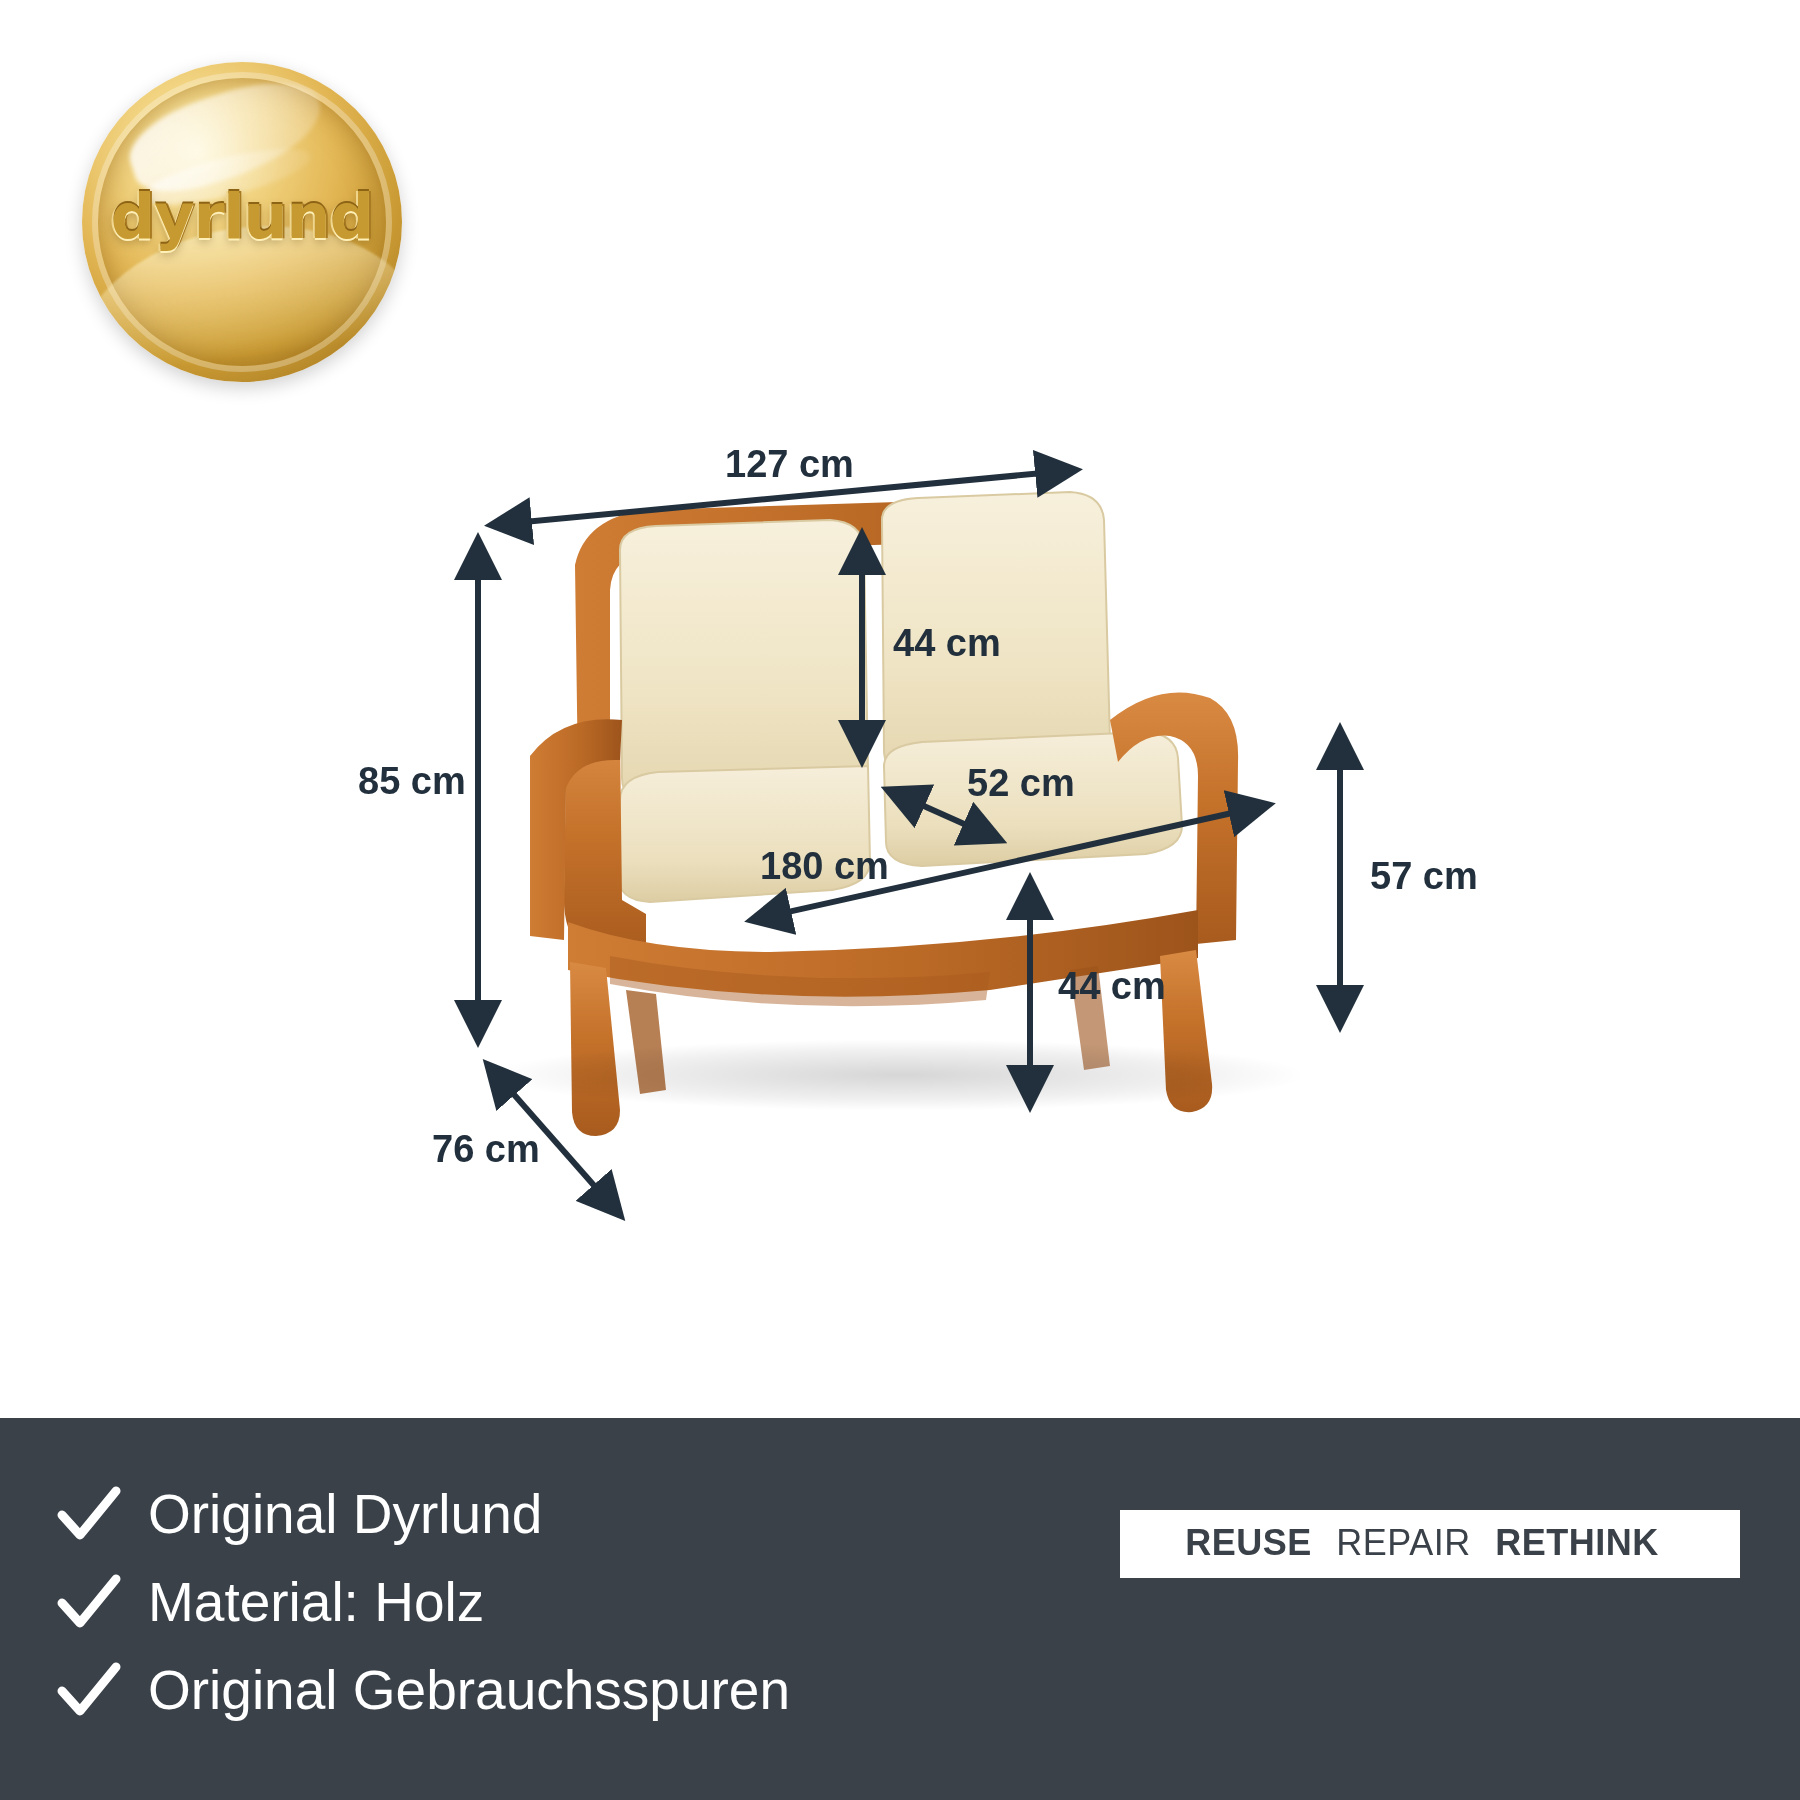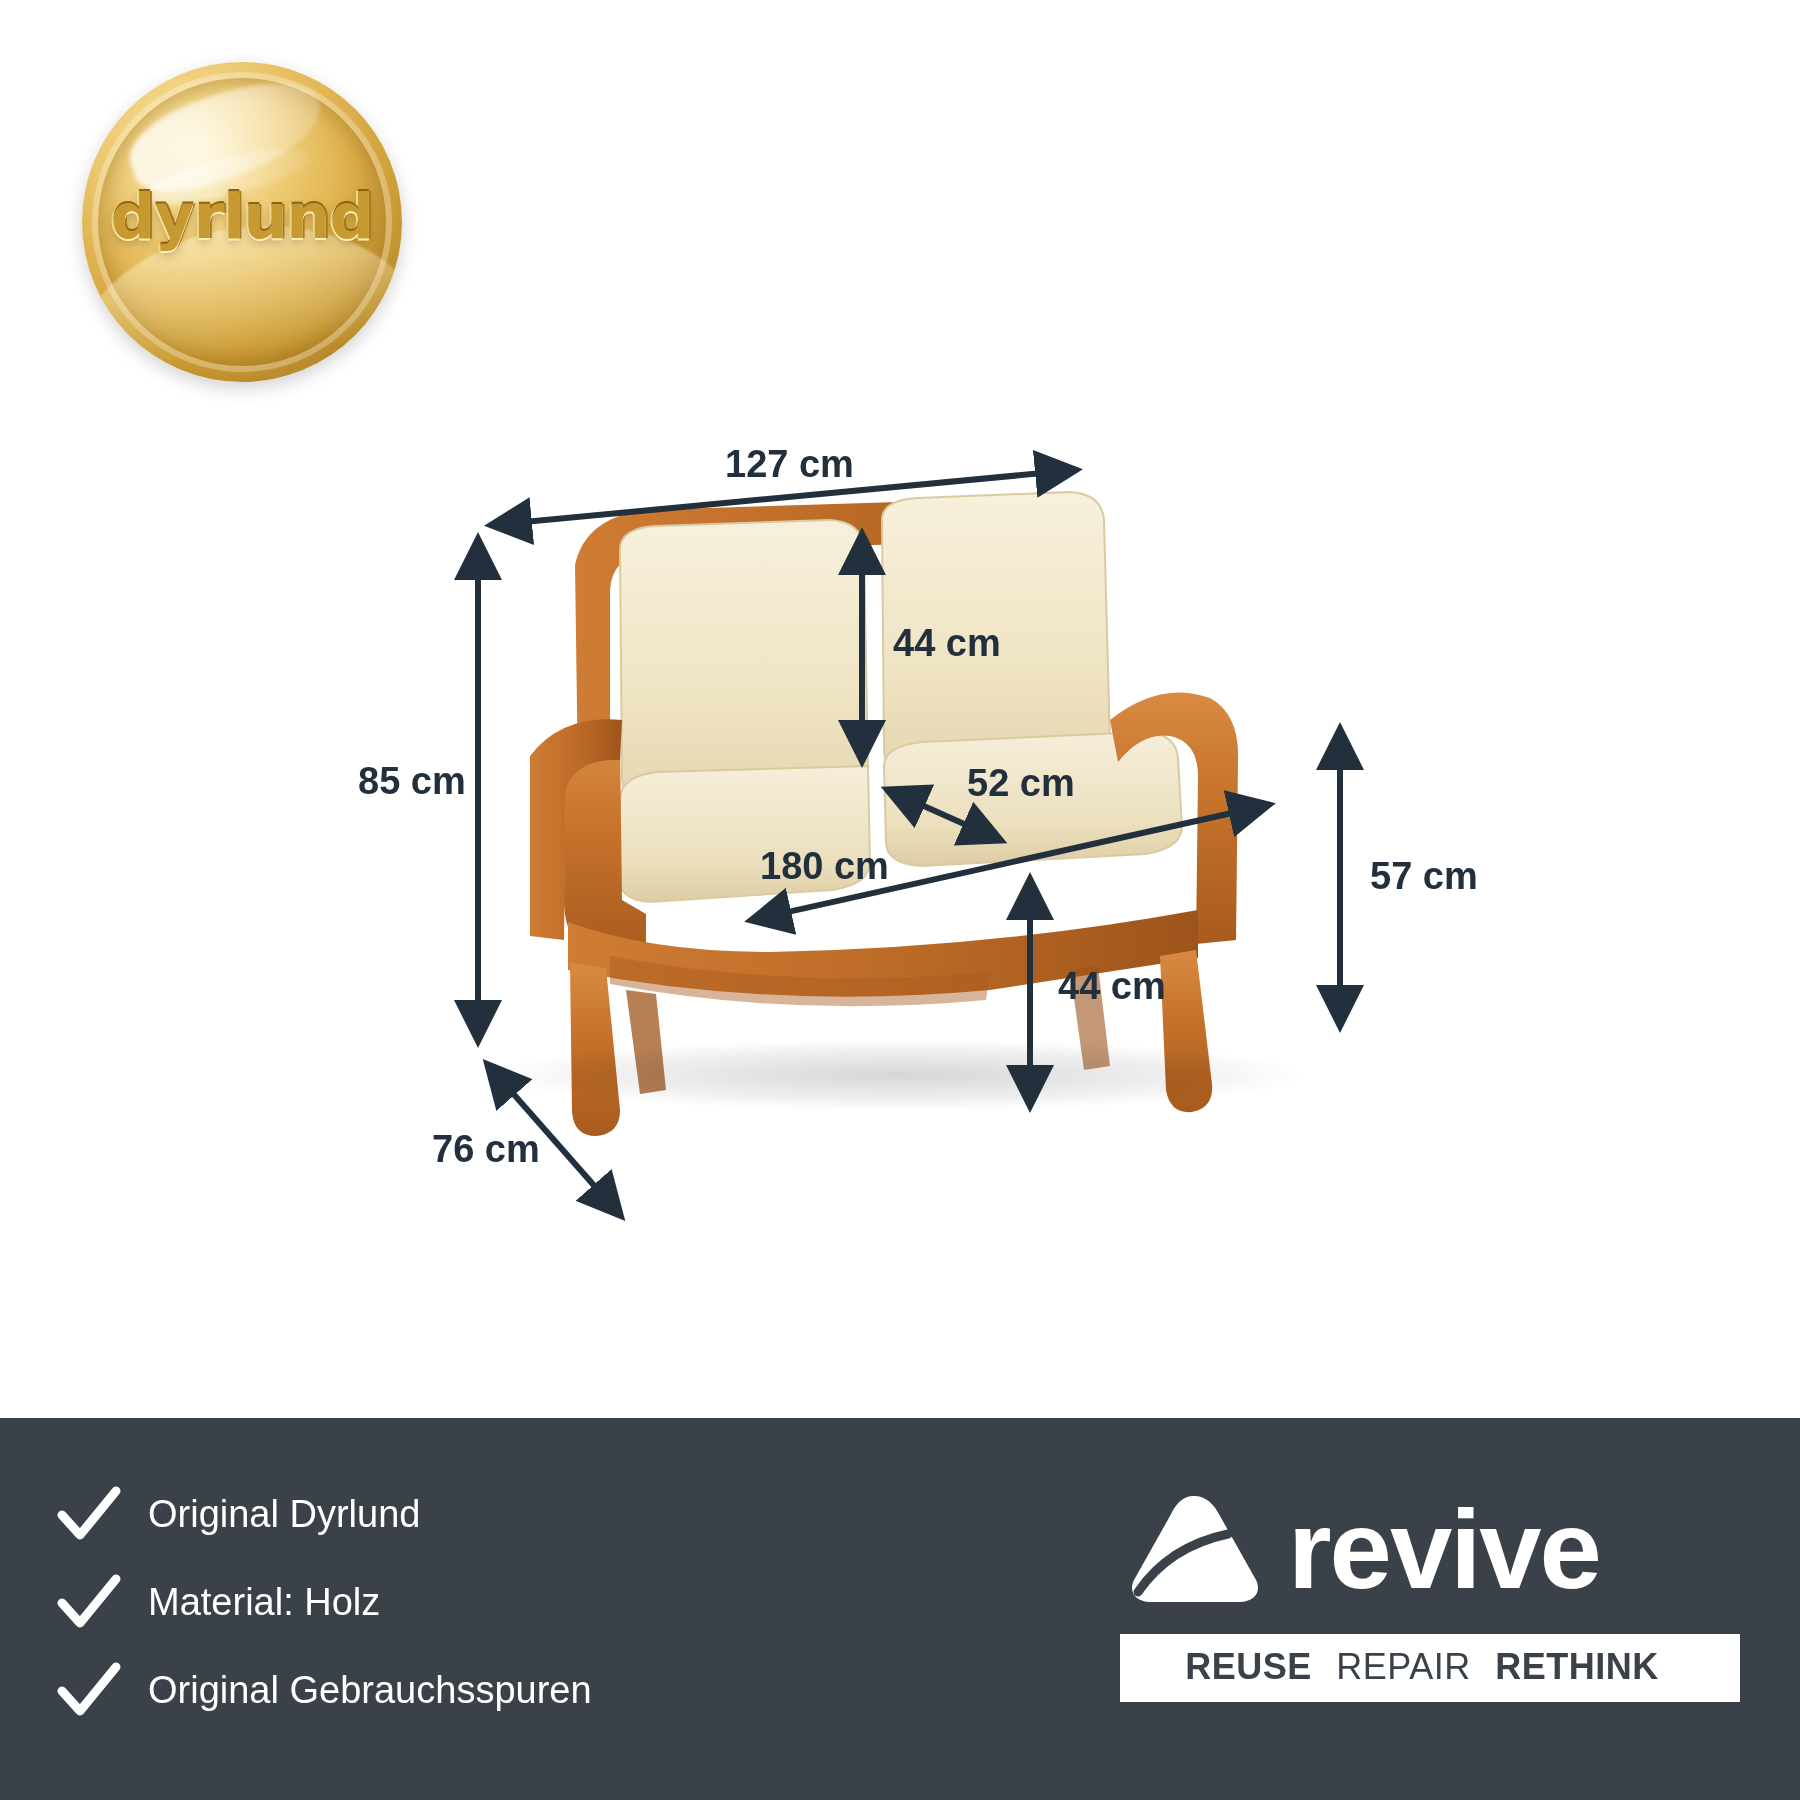--- a/index.html
+++ b/index.html
@@ -91,21 +91,21 @@
   }
   .check-row{
     display:flex;align-items:center;height:88px;
   }
   .check-mark{
     width:74px;height:74px;flex:0 0 74px;
     position:relative;
   }
   .check-text{
     color:#ffffff;
-    font-size:38px;
+    font-size:55px;
     font-family:"Liberation Sans", sans-serif;
     margin-left:22px;
     white-space:nowrap;
   }
   .revive{
     position:absolute;right:60px;top:70px;width:620px;
   }
   .revive-top{display:flex;align-items:center;justify-content:flex-start;}
   .revive-word{
     color:#ffffff;font-size:112px;font-weight:bold;letter-spacing:-2px;
@@ -245,29 +245,20 @@
           <svg width="74" height="74" viewBox="0 0 74 74">
               <path d="M10 38 L28 58 L64 14" fill="none" stroke="#ffffff" stroke-width="9" stroke-linecap="round" stroke-linejoin="round"></path>
             </svg>
         </div>
         <div class="check-text">Original Gebrauchsspuren</div>
       </div>
 
     </div>
 
     <div class="revive">
-      <div class="revive-top">
-        <span>
-          <svg width="150" height="120" viewBox="0 0 150 120">
-            <path d="M74 8 C86 8 94 16 100 28 L136 92 C142 104 134 114 120 114 L30 114 C16 114 8 104 14 92 L50 28 C56 16 62 8 74 8 Z" fill="#ffffff"></path>
-            <path d="M18 104 C40 72 70 54 108 46" fill="none" stroke="#3a4149" stroke-width="9" stroke-linecap="round"></path>
-          </svg>
-        </span>
-        <span class="revive-word">revive</span>
-      </div>
       <div class="revive-tag">
         <b>REUSE</b>
         <span style="margin-left: 14px;">REPAIR</span>
         <b style="margin-left: 14px;">RETHINK</b>
       </div>
     </div>
 
   </div>
 
 </div>

